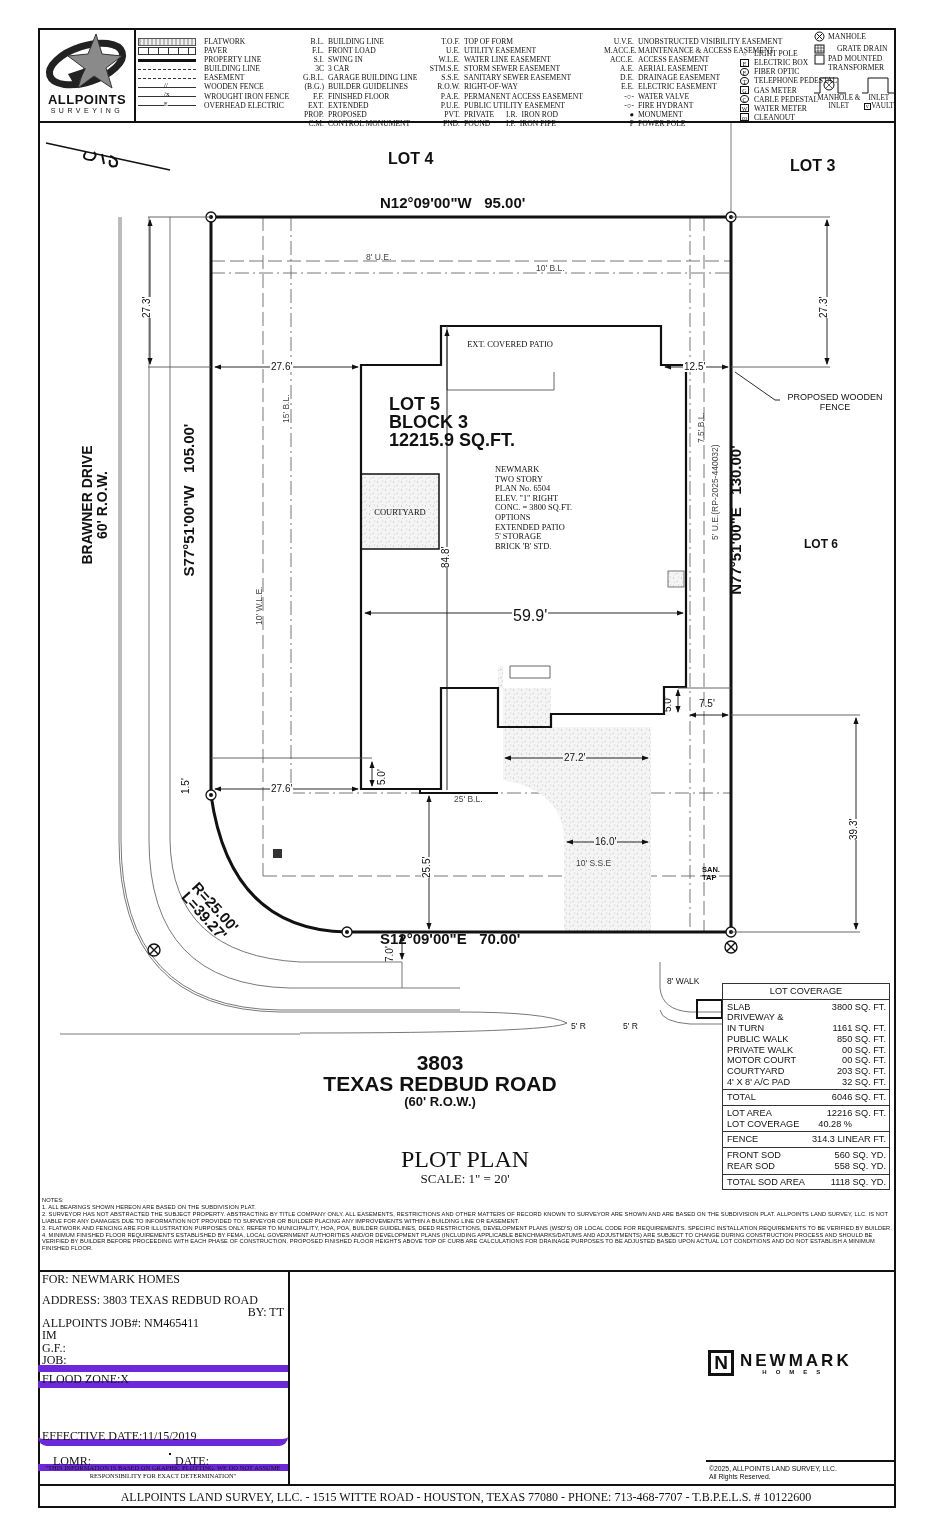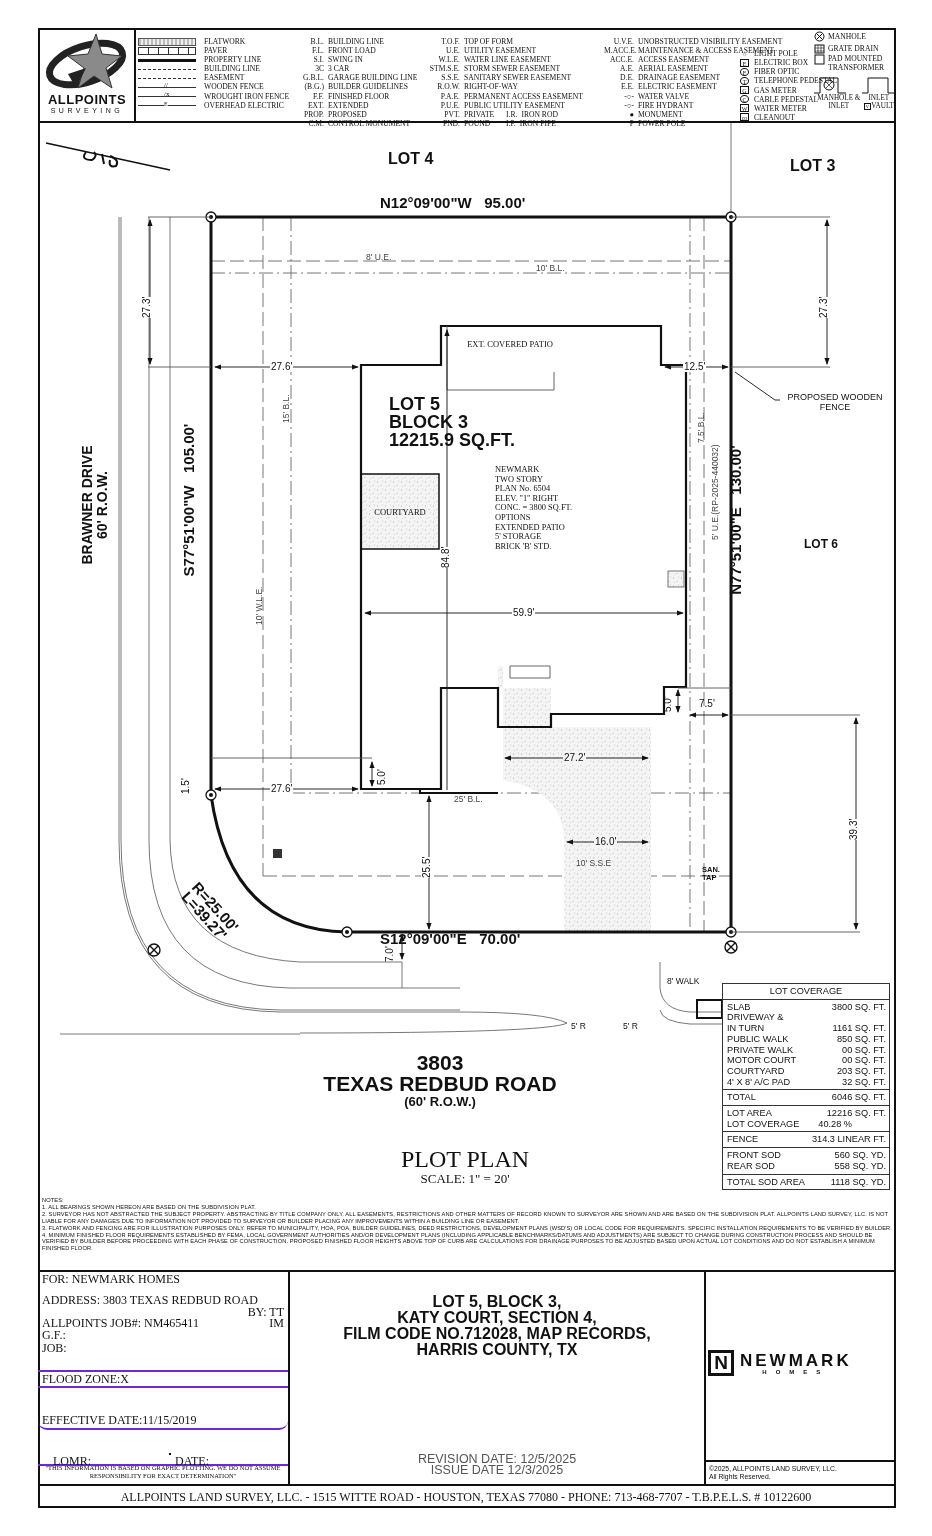--- a/index.html
+++ b/index.html
@@ -19,21 +19,21 @@
   .cov{position:absolute;left:722px;top:983px;width:168px;border:1px solid #333;font-size:9.2px;line-height:10.7px;box-sizing:border-box;background:#fff;}
   .cov .hd{text-align:center;border-bottom:1px solid #333;padding:2px 0;}
   .cov .sec{border-bottom:1px solid #333;padding:2px 3px 2px 4px;}
   .cov .sec:last-child{border-bottom:none;}
   .cov .r{display:flex;justify-content:space-between;white-space:nowrap;}
   
   .notes{position:absolute;left:42px;top:1197px;width:850px;font-size:5.7px;line-height:6.9px;letter-spacing:0.1px;}
   
   .tb{position:absolute;left:38px;top:1270px;width:858px;height:238px;border-top:2px solid #111;box-sizing:border-box;}
   .tb-left{position:absolute;left:0;top:0;width:252px;height:212px;border-right:2px solid #111;box-sizing:border-box;font-family:"Liberation Serif",serif;font-size:12px;}
-  .tb-cell{position:absolute;left:0;width:250px;border-bottom:2px solid #6d28d9;box-sizing:border-box;padding:1px 4px;}
+  .tb-cell{position:absolute;left:0;width:250px;border-bottom:7px solid #6d28d9;box-sizing:border-box;padding:1px 4px;}
   .tb-mid{position:absolute;left:252px;top:0;width:416px;height:212px;border-right:2px solid #111;box-sizing:border-box;text-align:center;}
   .tb-right{position:absolute;left:668px;top:0;width:188px;height:212px;}
   .tb-foot{position:absolute;left:0;top:212px;width:856px;height:24px;border-top:2px solid #111;box-sizing:border-box;font-family:"Liberation Serif",serif;font-size:12px;text-align:center;line-height:22px;}
 </style>
 </head>
 <body>
 
 <div class="frame"></div>
 
 <div class="legend">
@@ -272,21 +272,21 @@
           <circle cx="5.5" cy="5.5" r="4.5" fill="none" stroke="#111"></circle>
           <path d="M2.5 2.5L8.5 8.5M8.5 2.5L2.5 8.5" stroke="#111"></path>
         </svg>
         <span style="margin-left:3px;">MANHOLE</span>
       </div>
     <div style="display:flex;align-items:center;height:11px;">
         <svg width="11" height="10">
           <rect x="1" y="1" width="9" height="8" fill="none" stroke="#111"></rect>
           <path d="M4 1V9M7 1V9M1 4H10M1 7H10" stroke="#111" stroke-width="0.6"></path>
         </svg>
-        <span style="margin-left:3px;">GRATE DRAIN</span>
+        <span style="margin-left:12px;">GRATE DRAIN</span>
       </div>
     <div style="display:flex;align-items:flex-start;height:20px;">
         <svg width="11" height="12">
           <rect x="1" y="1" width="9" height="9" fill="none" stroke="#111"></rect>
         </svg>
         <span style="margin-left:3px;width:66px;display:inline-block;">PAD MOUNTED TRANSFORMER</span>
       </div>
     <div style="display:flex;justify-content:space-between;height:20px;">
       <svg width="32" height="20">
           <path d="M0 19H6V4H24V19H32" fill="none" stroke="#111"></path>
@@ -433,21 +433,21 @@
 <div class="abs" style="left:696px;top:443px;font-size:8.5px;color:#444;transform:rotate(-90deg);transform-origin:0 0;">7.5' B.L.</div>
 <div class="abs" style="left:710px;top:540px;font-size:8.5px;color:#444;white-space:nowrap;transform:rotate(-90deg);transform-origin:0 0;">5' U.E.(RP-2025-440032)</div>
 <div class="abs" style="left:454px;top:794px;font-size:8.5px;color:#444;">25' B.L.</div>
 <div class="abs" style="left:576px;top:858px;font-size:8.5px;color:#444;">10' S.S.E</div>
 
 <div class="abs" style="left:141px;top:318px;font-size:10px;background:#fff;transform:rotate(-90deg);transform-origin:0 0;">27.3'</div>
 <div class="abs" style="left:818px;top:318px;font-size:10px;background:#fff;transform:rotate(-90deg);transform-origin:0 0;">27.3'</div>
 <div class="abs" style="left:270px;top:361px;font-size:10px;background:#fff;padding:0 1px;">27.6'</div>
 <div class="abs" style="left:683px;top:361px;font-size:10px;background:#fff;padding:0 1px;">12.5'</div>
 <div class="abs" style="left:440px;top:568px;font-size:10px;background:#fff;transform:rotate(-90deg);transform-origin:0 0;">84.8'</div>
-<div class="abs" style="left:512px;top:607px;font-size:10px;background:#fff;padding:0 1px;">59.9'</div>
+<div class="abs" style="left:512px;top:607px;font-size:16px;background:#fff;padding:0 1px;">59.9'</div>
 <div class="abs" style="left:270px;top:783px;font-size:10px;background:#fff;padding:0 1px;">27.6'</div>
 <div class="abs" style="left:376px;top:785px;font-size:10px;transform:rotate(-90deg);transform-origin:0 0;">5.0'</div>
 <div class="abs" style="left:180px;top:794px;font-size:10px;transform:rotate(-90deg);transform-origin:0 0;">1.5'</div>
 <div class="abs" style="left:421px;top:878px;font-size:10px;background:#fff;transform:rotate(-90deg);transform-origin:0 0;">25.5'</div>
 <div class="abs" style="left:563px;top:752px;font-size:10px;background:#f4f4f4;padding:0 1px;">27.2'</div>
 <div class="abs" style="left:594px;top:836px;font-size:10px;background:#f4f4f4;padding:0 1px;">16.0'</div>
 <div class="abs" style="left:662px;top:712px;font-size:10px;transform:rotate(-90deg);transform-origin:0 0;">5.0'</div>
 <div class="abs" style="left:699px;top:698px;font-size:10px;">7.5'</div>
 <div class="abs" style="left:848px;top:840px;font-size:10px;background:#fff;transform:rotate(-90deg);transform-origin:0 0;">39.3'</div>
 <div class="abs" style="left:384px;top:962px;font-size:10px;transform:rotate(-90deg);transform-origin:0 0;">7.0'</div>
@@ -574,48 +574,36 @@
   <div>3.  FLATWORK AND FENCING ARE FOR ILLUSTRATION PURPOSES ONLY. REFER TO MUNICIPALITY, HOA, POA, BUILDER GUIDELINES, DEED RESTRICTIONS, DEVELOPMENT PLANS (WSD'S) OR LOCAL CODE FOR REQUIREMENTS. SPECIFIC INSTALLATION REQUIREMENTS TO BE VERIFIED BY BUILDER.</div>
   <div>4.  MINIMUM FINISHED FLOOR REQUIREMENTS ESTABLISHED BY FEMA, LOCAL GOVERNMENT AUTHORITIES AND/OR DEVELOPMENT PLANS (INCLUDING APPLICABLE BENCHMARKS/DATUMS AND ADJUSTMENTS) ARE SUBJECT TO CHANGE DURING CONSTRUCTION PROCESS AND SHOULD BE VERIFIED BY BUILDER BEFORE PROCEEDING WITH EACH PHASE OF CONSTRUCTION.  PROPOSED FINISHED FLOOR HEIGHTS ABOVE TOP OF CURB ARE CALCULATIONS FOR DRAINAGE PURPOSES TO BE ADJUSTED BASED UPON ACTUAL LOT CONDITIONS AND DO NOT ESTABLISH A MINIMUM FINISHED FLOOR.</div>
 </div>
 
 <div class="tb">
   <div class="tb-left">
     <div class="tb-cell" style="top:0;height:100px;line-height:12.5px;">
       <div>FOR:  NEWMARK HOMES</div>
       <div style="margin-top:8px;">ADDRESS: 3803 TEXAS REDBUD ROAD</div>
       <div style="text-align:right;">BY: TT</div>
-      <div style="display:flex;justify-content:space-between;margin-top:-2px;">
+      <div style="display:flex;justify-content:space-between;margin-top:-2px;flex-direction:column;">
           <span>ALLPOINTS JOB#: NM465411</span>
           <span>IM</span>
         </div>
       <div>G.F.:</div>
       <div>JOB:</div>
     </div>
     <div class="tb-cell" style="top:100px;height:16px;line-height:13px;">FLOOD ZONE:X</div>
-    <div class="tb-cell" style="top:140px;height:18px;line-height:15px;border-radius:9px;">EFFECTIVE DATE:11/15/2019</div>
+    <div class="tb-cell" style="top:156px;height:18px;line-height:15px;border-radius:9px;">EFFECTIVE DATE:11/15/2019</div>
     <div class="tb-cell" style="top:170px;height:18px;line-height:15px;display:flex;padding:11px;">
       <span style="width:122px;border-right:2px solid #111;padding:1px 4px;box-sizing:border-box;">LOMR:</span>
       <span style="padding:1px 4px;">DATE:</span>
     </div>
     <div class="tb-cell" style="top:188px;height:24px;border-bottom:none;font-size:6.5px;line-height:7.5px;text-align:center;padding-top:4px;">"THIS INFORMATION IS BASED ON GRAPHIC PLOTTING.  WE DO NOT ASSUME RESPONSIBILITY FOR EXACT DETERMINATION"</div>
   </div>
 
-  <div class="tb-mid">
-    <div style="margin-top:22px;font-size:16px;font-weight:bold;line-height:16px;">
-      <div>LOT 5, BLOCK 3,</div>
-      <div>KATY COURT, SECTION 4,</div>
-      <div>FILM CODE NO.712028, MAP RECORDS,</div>
-      <div>HARRIS COUNTY, TX</div>
-    </div>
-    <div class="abs" style="left:0;right:0;top:182px;font-size:12.5px;line-height:11px;color:#555;">
-      <div>REVISION DATE: 12/5/2025</div>
-      <div>ISSUE DATE 12/3/2025</div>
-    </div>
-  </div>
 
   <div class="tb-right">
     <div class="abs" style="left:2px;top:78px;display:flex;align-items:center;">
       <div style="width:26px;height:26px;border:3px solid #111;box-sizing:border-box;display:flex;align-items:center;justify-content:center;font-weight:bold;font-size:19px;">N</div>
       <div style="margin-left:6px;text-align:center;">
         <div style="font-weight:bold;font-size:17px;letter-spacing:3px;line-height:17px;">NEWMARK</div>
         <div style="font-weight:bold;font-size:6px;letter-spacing:9px;">HOMES</div>
       </div>
     </div>
     <div class="abs" style="left:0;top:188px;width:188px;height:24px;border-top:2px solid #111;box-sizing:border-box;font-size:6.8px;line-height:8px;padding:3px 3px;">

